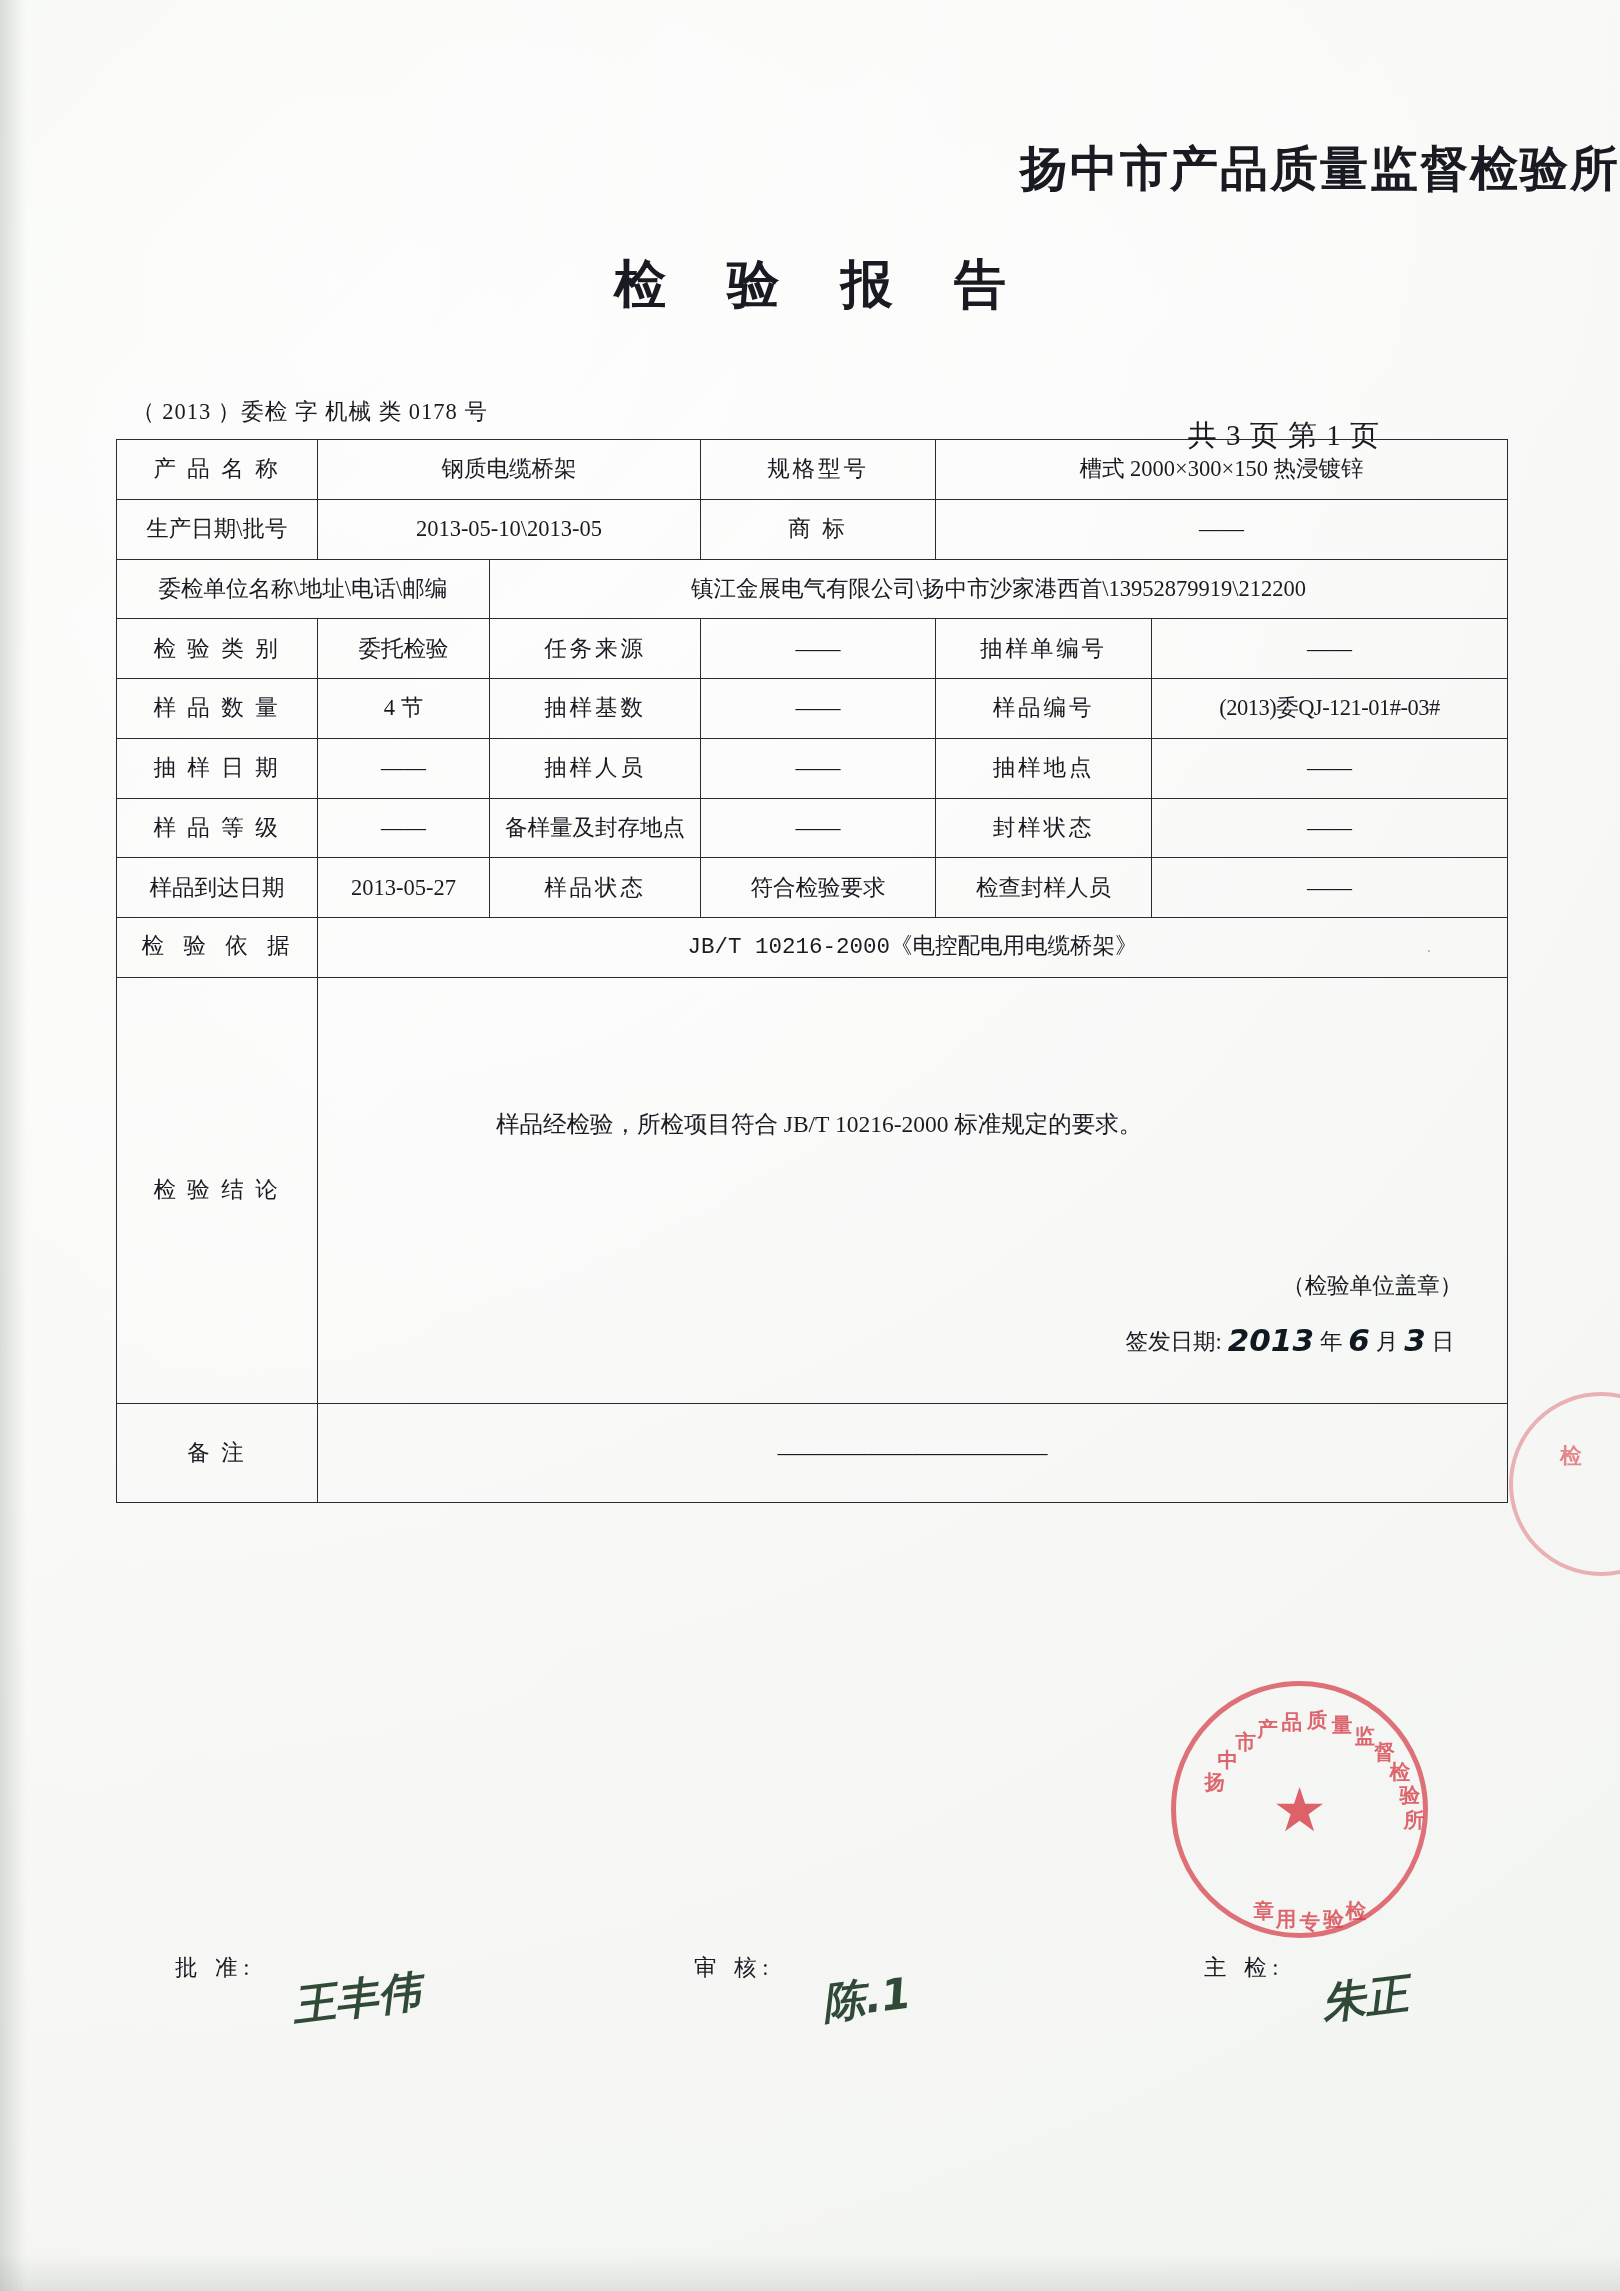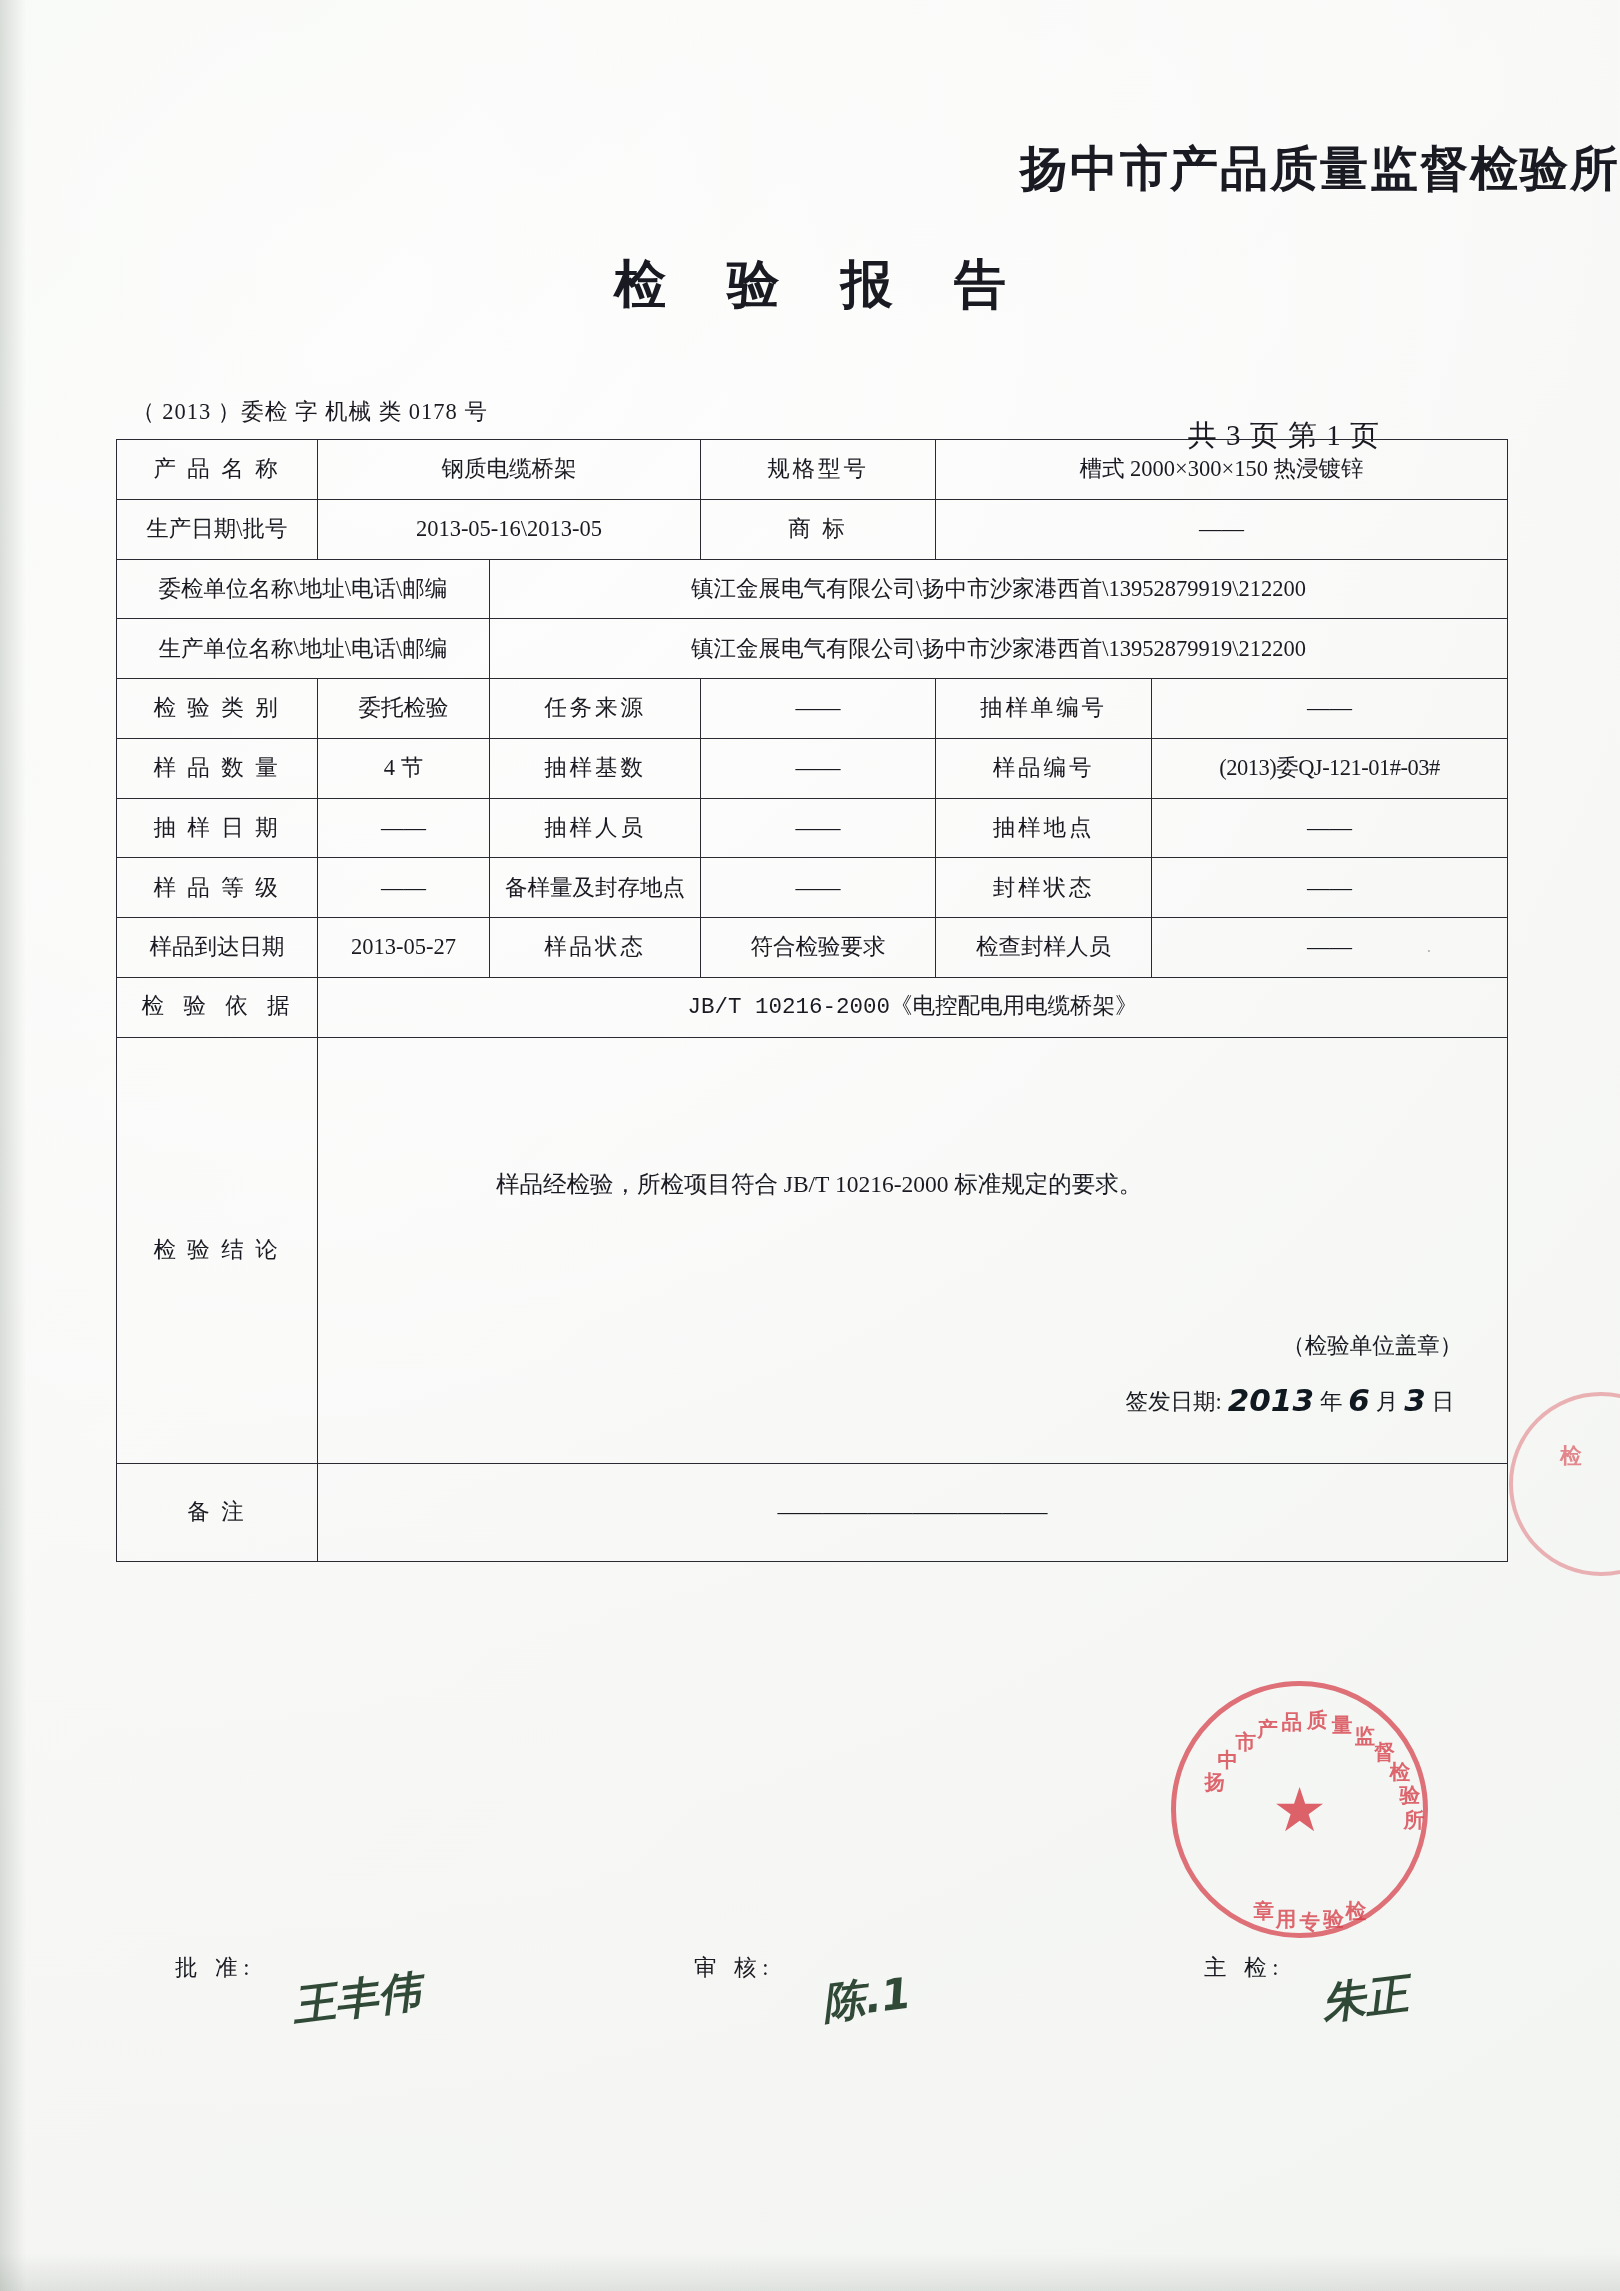--- a/index.html
+++ b/index.html
@@ -242,30 +242,26 @@
     </colgroup>
     <tbody>
       <tr>
         <td class="lbl">产 品 名 称</td>
         <td colspan="2">钢质电缆桥架</td>
         <td class="lbl">规格型号</td>
         <td colspan="2">槽式 2000×300×150 热浸镀锌</td>
       </tr>
       <tr>
         <td class="lbl-tight">生产日期\批号</td>
-        <td colspan="2">2013-05-16\2013-05</td>
+        <td colspan="2">2013-05-10\2013-05</td>
         <td class="lbl">商    标</td>
         <td colspan="2">——</td>
       </tr>
       <tr>
         <td colspan="2" class="lbl-tight">委检单位名称\地址\电话\邮编</td>
-        <td colspan="4">镇江金展电气有限公司\扬中市沙家港西首\13952879919\212200</td>
-      </tr>
-      <tr>
-        <td colspan="2" class="lbl-tight">生产单位名称\地址\电话\邮编</td>
         <td colspan="4">镇江金展电气有限公司\扬中市沙家港西首\13952879919\212200</td>
       </tr>
       <tr>
         <td class="lbl">检 验 类 别</td>
         <td>委托检验</td>
         <td class="lbl">任务来源</td>
         <td>——</td>
         <td class="lbl">抽样单编号</td>
         <td>——</td>
       </tr>

